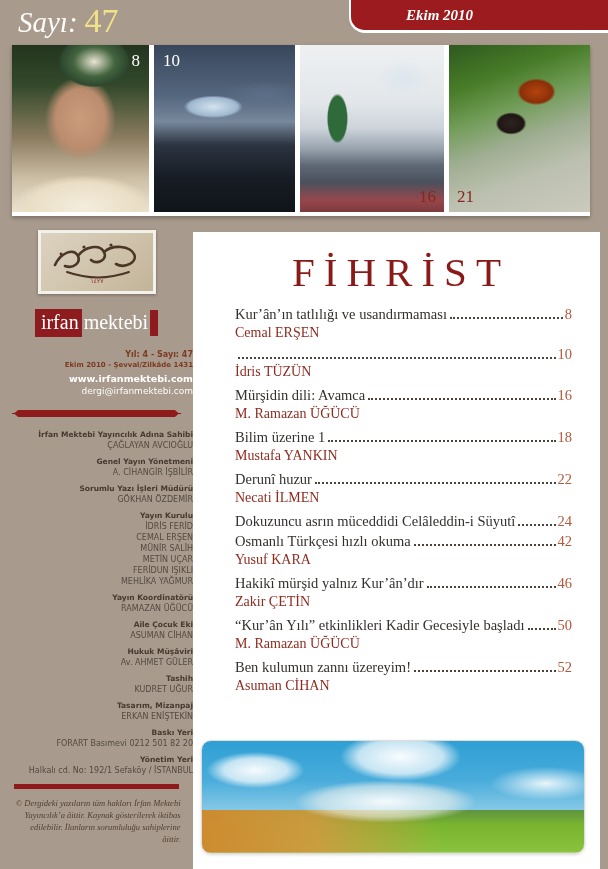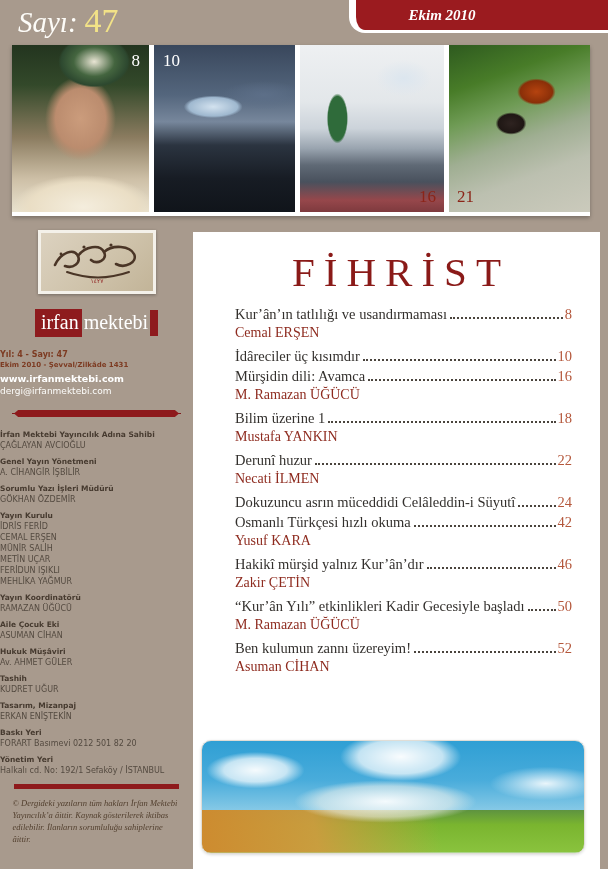--- a/index.html
+++ b/index.html
@@ -6,21 +6,21 @@
   body { background:#8b8178; font-family:"Liberation Sans", sans-serif; }
   .page { position:relative; width:608px; height:869px; background:#a89a8d; overflow:hidden;
           margin:0 auto;padding-left:6px; }
 
   
   .topbar { position:absolute; left:0; top:0; width:608px; height:45px; }
   .issue-title { position:absolute; left:18px; top:2px; white-space:nowrap; }
   .issue-title .lbl { font:italic 400 29px "Liberation Serif", serif; color:#fdfcf8; }
   .issue-title .num { font:400 34px "Liberation Serif", serif; color:#f2e287; margin-left:7px; }
   .month-badge { position:absolute; right:0; top:0; width:259px; height:33px; background:#9b1b1f;
-                 border-left:7px solid #ffffff; border-bottom:3px solid #fff;
+                 border-left:2px solid #ffffff; border-bottom:3px solid #fff;
                  border-bottom-left-radius:16px;
                  display:flex; align-items:center; justify-content:center; padding-right:80px;
                  box-sizing:border-box;margin-left:33px; }
   .month-badge span { font:italic 700 15px "Liberation Serif", serif; color:#fff; }
 
   
   .photo-strip { position:absolute; left:12px; top:45px; width:578px; height:171px;
                  background:#fff; display:flex; gap:5px; padding-bottom:4px; box-sizing:border-box;
                  box-shadow:0 2px 4px rgba(0,0,0,.28); }
   .photo { position:relative; height:167px; overflow:hidden; }
@@ -45,21 +45,21 @@
       linear-gradient(180deg, #eef0f2 0%, #e3e7ea 34%, #ccd3da 50%, #99a4af 62%, #5f6975 72%, #49515d 82%, #96474b 93%, #7e3a3e 100%); }
   .photo3 .pnum { bottom:5px; right:8px; color:#8c2418; }
   .photo4 { flex:0 0 141px;
     background:
       radial-gradient(ellipse 26px 18px at 62% 28%, #b5430f 0%, #8a2f08 62%, rgba(0,0,0,0) 74%),
       radial-gradient(ellipse 22px 16px at 44% 47%, #2e2320 0%, #1f1714 58%, rgba(0,0,0,0) 70%),
       linear-gradient(160deg, #2e5a1f 0%, #487c28 22%, #6f9b55 38%, #9fae92 56%, #bcc0b0 74%, #cbcabc 100%); }
   .photo4 .pnum { bottom:5px; left:8px; color:#8c2418; }
 
   
-  .sidebar { position:absolute; left:0; top:216px; width:193px; bottom:0; text-align:left; }
+  .sidebar { position:absolute; left:0; top:216px; width:193px; bottom:0; text-align:right; }
   .logo-box { width:112px; height:58px; margin:14px auto 0;
               background:linear-gradient(135deg,#dcd2c0,#cfc3ab 55%,#c2b498);
               border:3px solid #f4f1ea; box-shadow:0 1px 3px rgba(0,0,0,.3);
               display:flex; align-items:center; justify-content:center; }
   .wordmark { margin-top:15px; display:flex; justify-content:center; align-items:center;
               font:400 20px "Liberation Serif", serif; color:#fff; }
   .wm-irfan { background:#8e1b1e; padding:2px 3px 3px 6px; }
   .wm-mektebi { padding:2px 2px 3px 2px; }
   .wm-cursor { width:8px; height:26px; background:#8e1b1e; }
   .issue-line1 { margin-top:12px; font:700 8px "DejaVu Sans", sans-serif; color:#7d3b22; line-height:11px; }
@@ -227,24 +227,24 @@
       <div class="entry">
         <div class="t-line">
             <span class="t-title">Kur’ân’ın tatlılığı ve usandırmaması</span>
             <span class="leader"></span>
             <span class="t-page">8</span>
           </div>
         <div class="t-author">Cemal ERŞEN</div>
       </div>
       <div class="entry">
         <div class="t-line">
-            <span class="t-title">İdâreciler üç kısımdır</span>
             <span class="leader"></span>
             <span class="t-page">10</span>
           </div>
+        <div class="t-author">İdris TÜZÜN</div>
       </div>
       <div class="entry">
         <div class="t-line">
             <span class="t-title">Mürşidin dili: Avamca</span>
             <span class="leader"></span>
             <span class="t-page">16</span>
           </div>
         <div class="t-author">M. Ramazan ÜĞÜCÜ</div>
       </div>
       <div class="entry">

